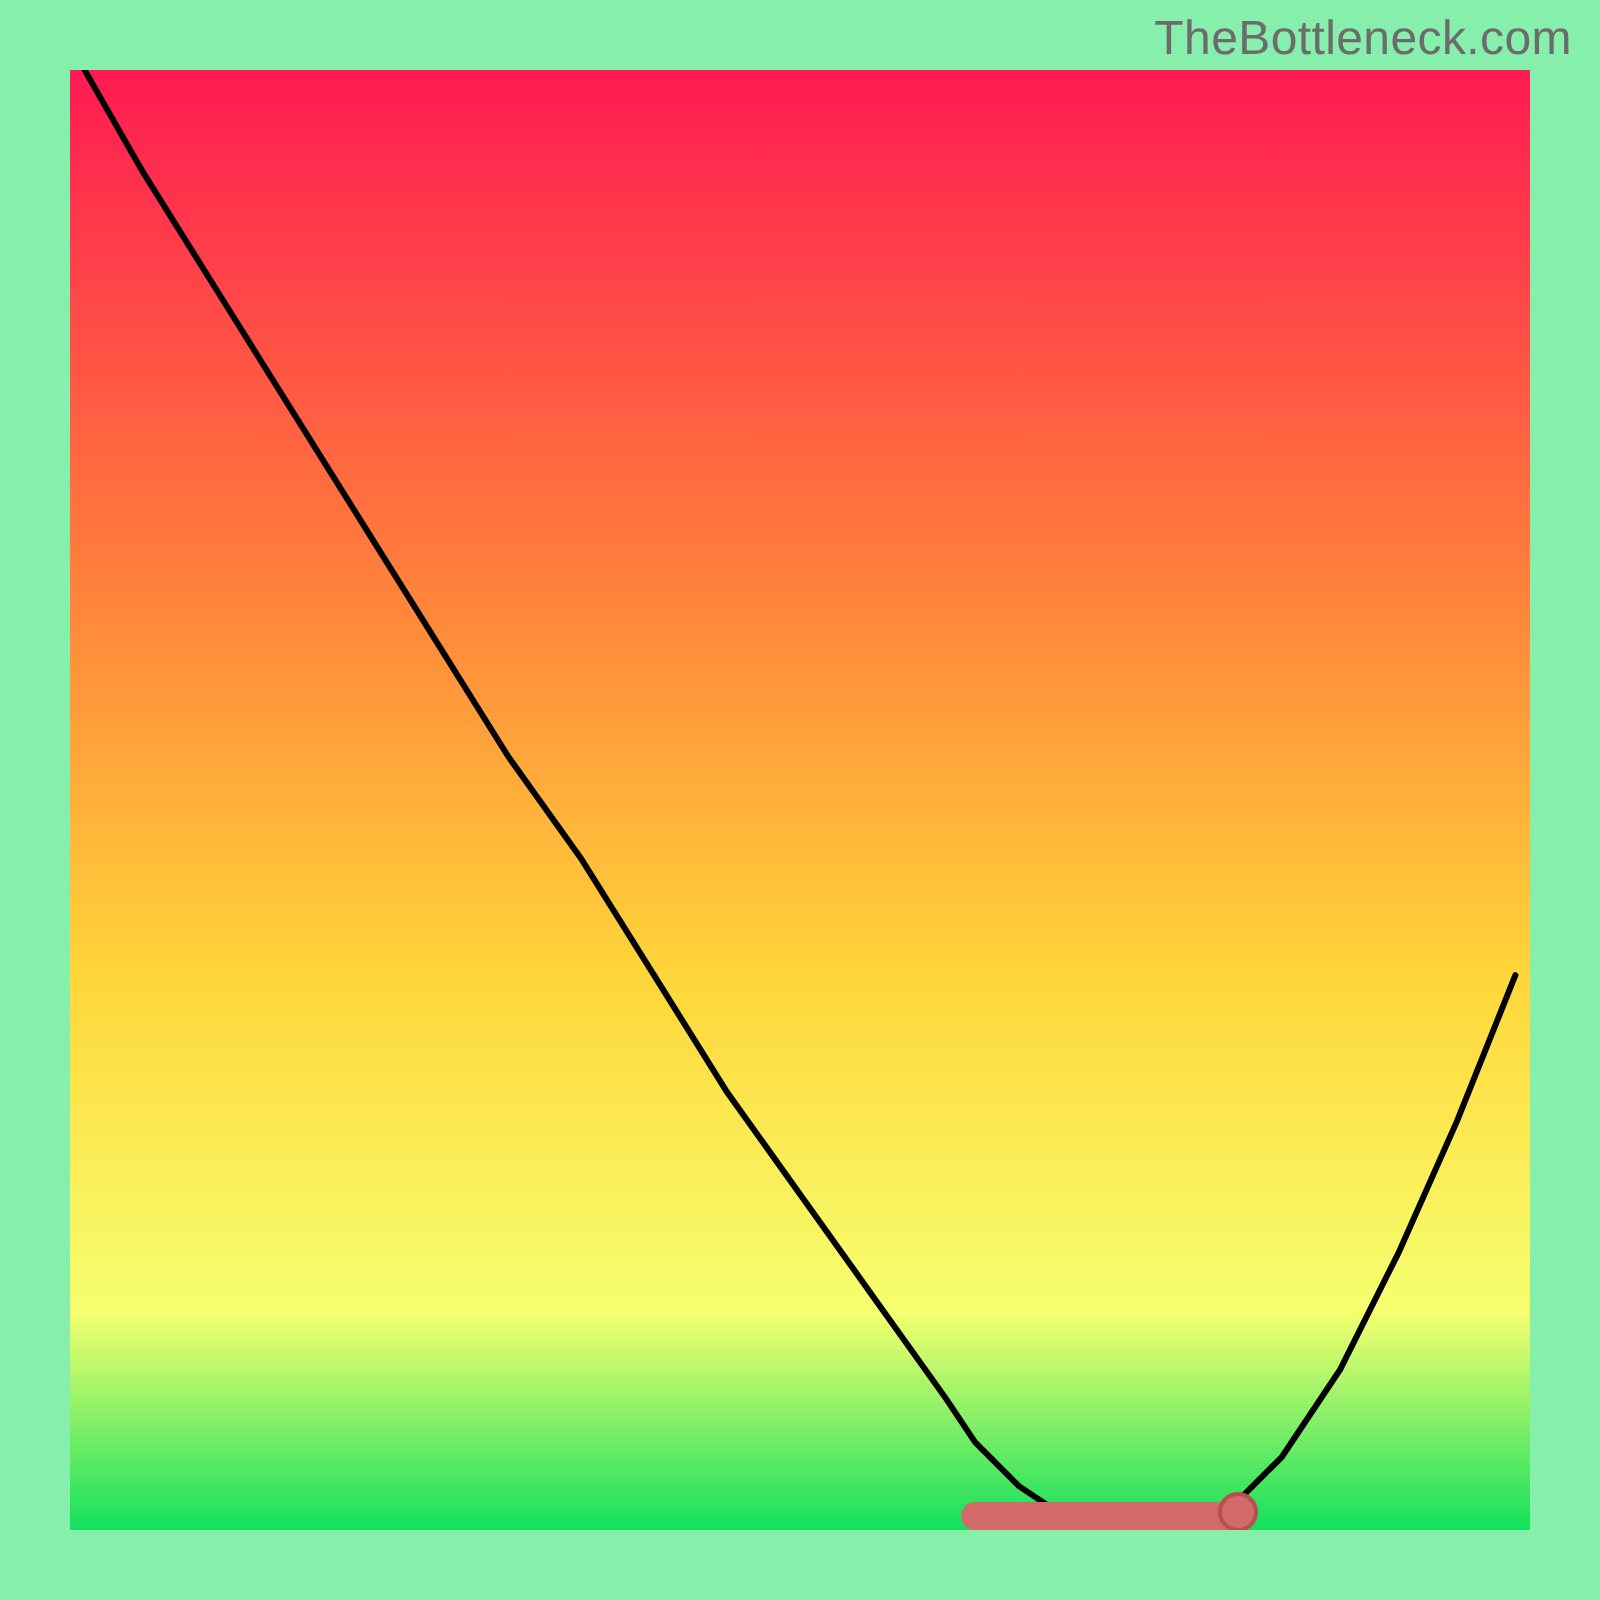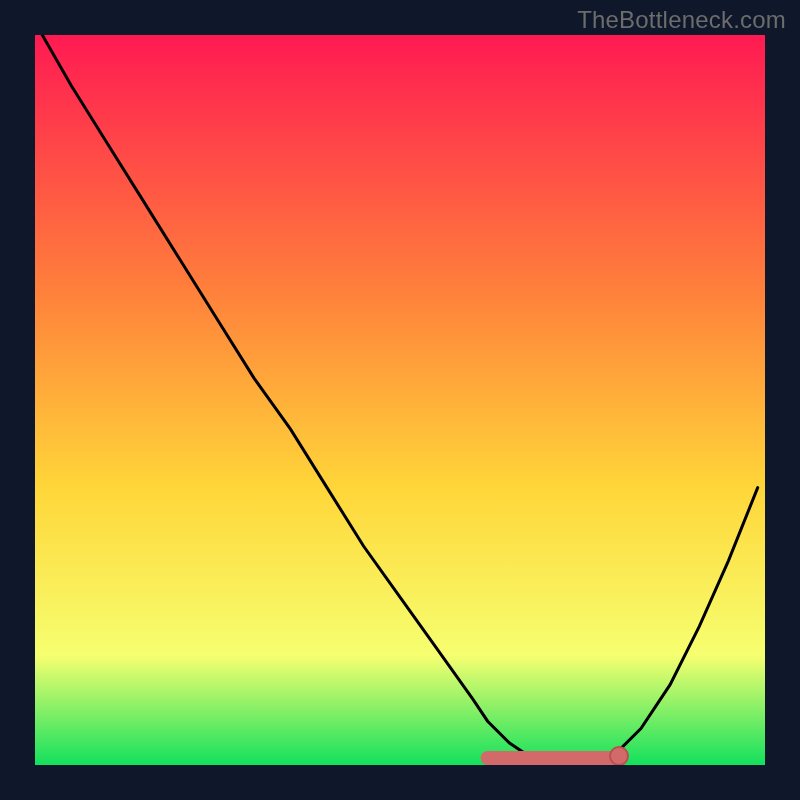--- a/index.html
+++ b/index.html
@@ -10,21 +10,21 @@
     background: #000;
     overflow: hidden;
     font-family: Arial, Helvetica, sans-serif;
   }
   .frame {
     position: absolute;
     left: 0;
     top: 0;
     width: 800px;
     height: 800px;
-    background: #0f172a;
+    background: #86efac;
   }
   .watermark {
     position: absolute;
     top: 6px;
     right: 14px;
     color: #6c6c6c;
     font-size: 24px;
     font-weight: 400;
     letter-spacing: 0.2px;
     user-select: none;

